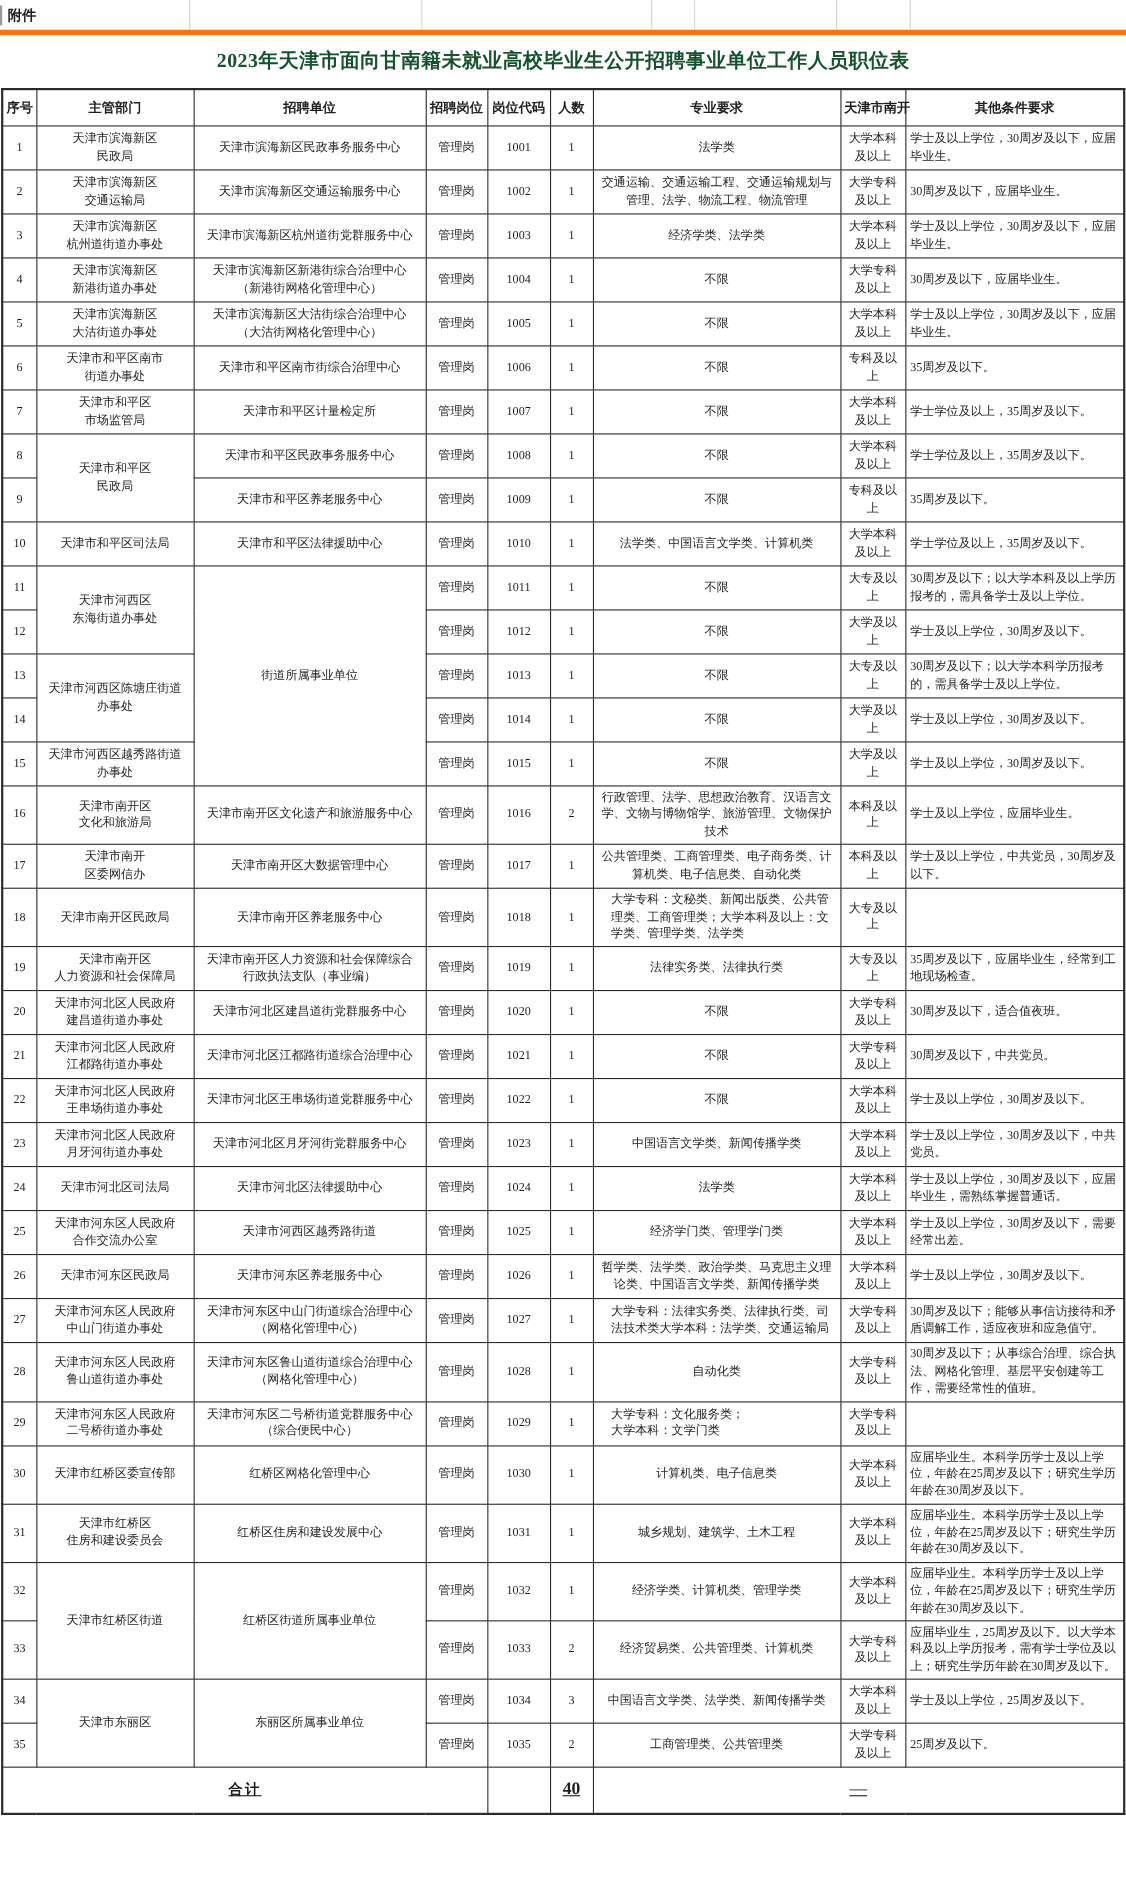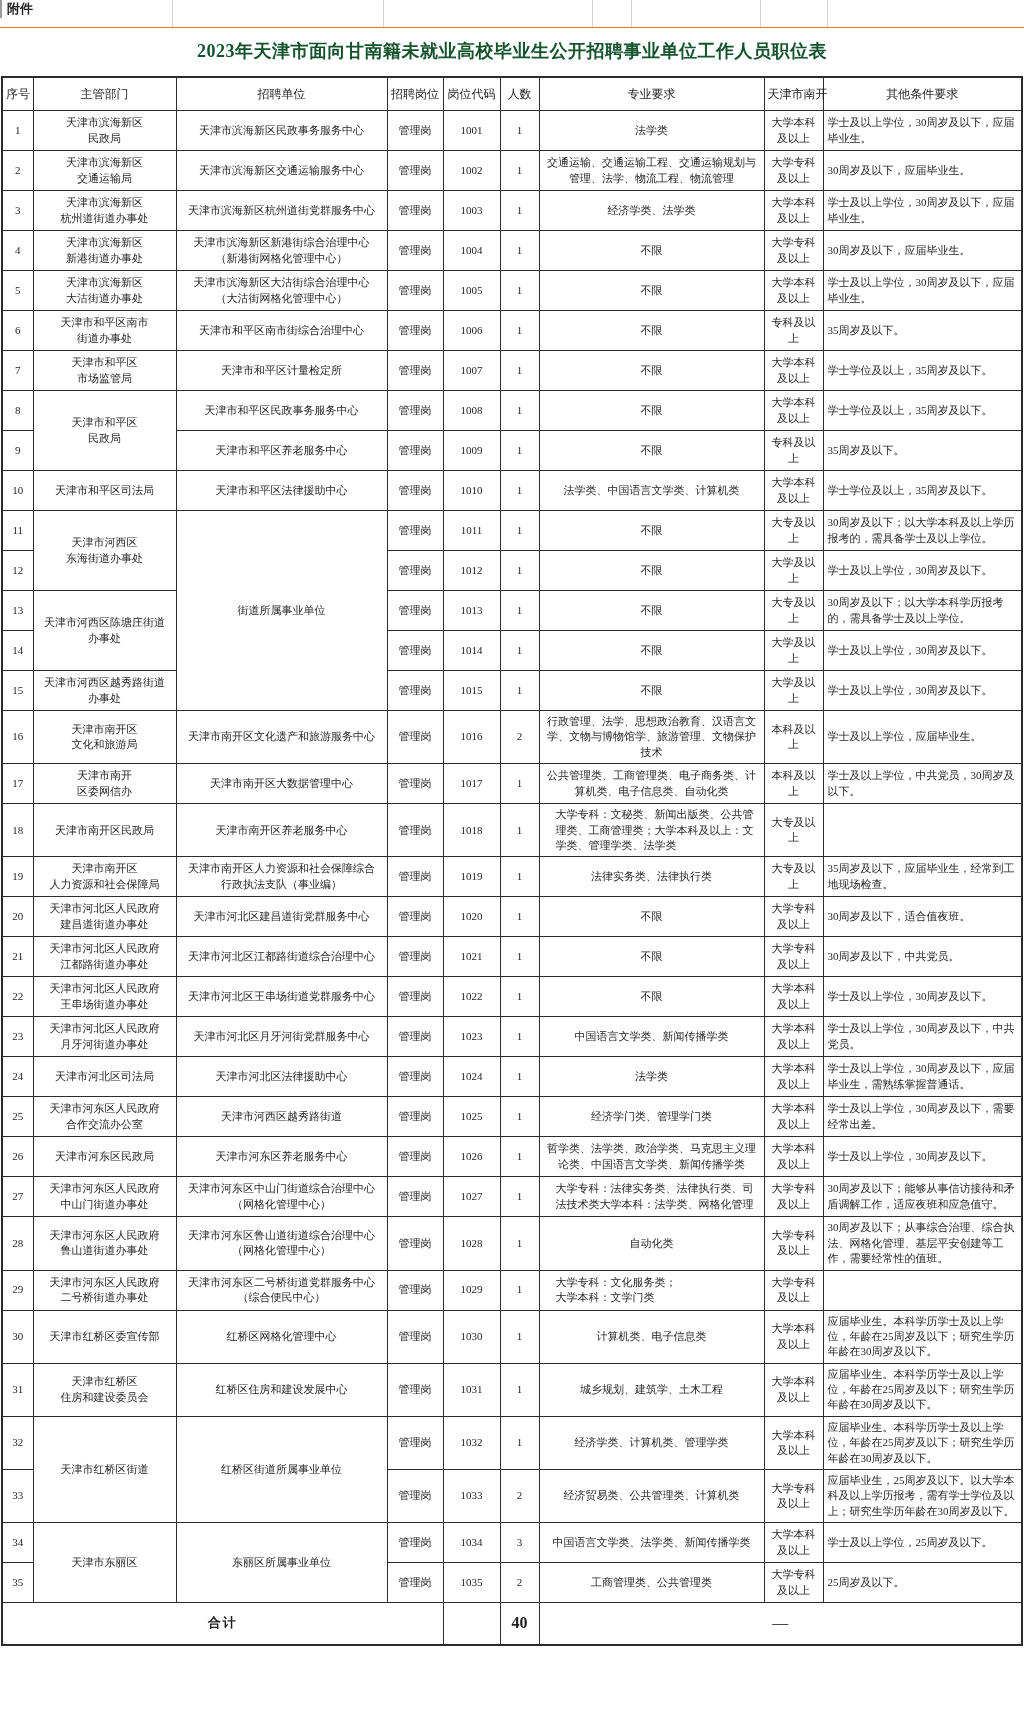--- a/index.html
+++ b/index.html
@@ -2,47 +2,47 @@
 <html><head>
 <meta charset="utf-8">
 <style>
   html,body{margin:0;padding:0;}
   body{
     width:1024px;height:1728px;overflow:hidden;background:#ffffff;
     font-family:"Liberation Serif","DejaVu Serif",serif;color:#1f1f1f;
     -webkit-font-smoothing:antialiased;
   }
   .attach-strip{
-    position:relative;height:27px;border-bottom:1px solid #f97316;
-    display:flex;align-items:flex-start;
+    position:relative;height:27px;border-bottom:5px solid #f97316;
+    display:flex;align-items:center;
   }
   .attach-strip .attach-label{
     font-weight:bold;font-size:13px;padding-left:5px;border-left:2px solid #9a9a9a;
   }
   .vline{position:absolute;top:0;bottom:0;width:1px;background:#d4d4d4;}
   .doc-title{
     text-align:center;font-size:18px;font-weight:bold;letter-spacing:.5px;
     margin:11px 0 13px 0;color:#14532d;
   }
   table.positions{
     border-collapse:collapse;table-layout:fixed;width:1020px;margin:0 1px;
     border:2px solid #2b2b2b;
   }
   th,td{
     border:1px solid #2b2b2b;
     font-size:11px;line-height:1.4;
     text-align:center;vertical-align:middle;
     padding:3px 3px;white-space:pre-line;word-break:break-all;
     color:#1f1f1f;
   }
-  thead th{font-weight:normal;font-size:12px;height:26px;white-space:nowrap;margin-left:28px;}
+  thead th{font-weight:bold;font-size:12px;height:26px;white-space:nowrap;margin-left:28px;}
   tbody tr{height:40px;}
   td.other-cell{text-align:left;padding-left:4px;margin-top:40px;}
   td.major-left{text-align:left;padding-left:16px;}
-  tfoot tr{height:42px;}
+  tfoot tr{height:42px;text-decoration:underline;}
   tfoot td{font-size:16px;}
   td.total-label{font-weight:bold;font-size:13px;letter-spacing:2px;}
   td.total-count{font-weight:bold;}
 </style>
 </head>
 <body>
 
 <div class="attach-strip">
   <span class="attach-label">附件</span>
   <div class="vline" style="left:172px"></div>
@@ -384,21 +384,21 @@
       </tr>
       <tr>
         <td>27</td>
         <td>天津市河东区人民政府
 中山门街道办事处</td>
         <td>天津市河东区中山门街道综合治理中心
 （网格化管理中心）</td>
         <td>管理岗</td>
         <td>1027</td>
         <td>1</td>
-        <td class="major-left">大学专科：法律实务类、法律执行类、司法技术类大学本科：法学类、网格化管理</td>
+        <td class="major-left">大学专科：法律实务类、法律执行类、司法技术类大学本科：法学类、交通运输局</td>
         <td>大学专科及以上</td>
         <td class="other-cell">30周岁及以下；能够从事信访接待和矛盾调解工作，适应夜班和应急值守。</td>
       </tr>
       <tr>
         <td>28</td>
         <td>天津市河东区人民政府
 鲁山道街道办事处</td>
         <td>天津市河东区鲁山道街道综合治理中心
 （网格化管理中心）</td>
         <td>管理岗</td>

